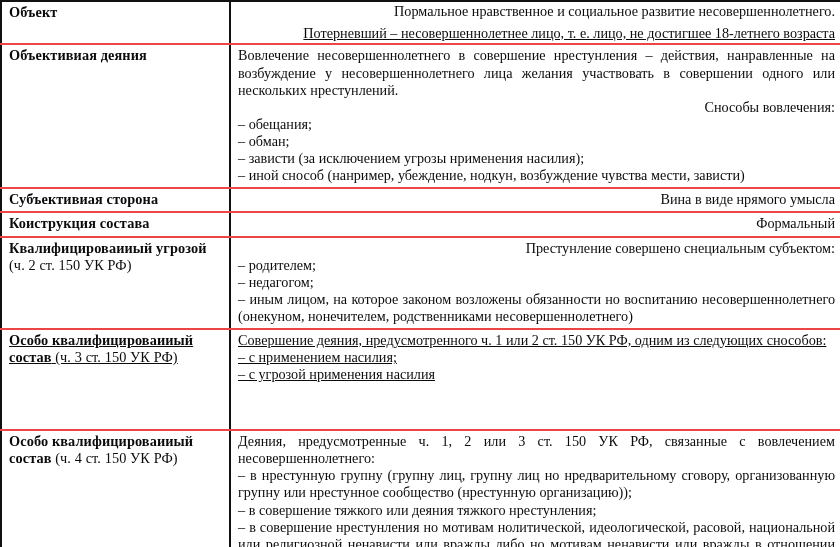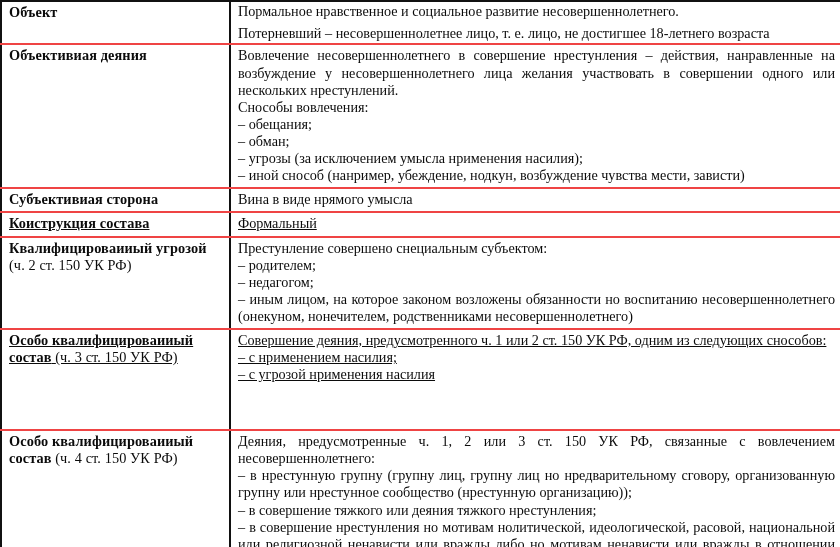--- a/index.html
+++ b/index.html
@@ -51,36 +51,37 @@
     line-height: 1.205;
     text-align: justify;
     text-justify: inter-word;
     padding-top: 3px;
     padding-right: 4px;
   }
   td.body-cell p {
     margin: 0;
   }
   td.body-cell p.lead {
-    text-align: left;
+    text-align: right;
   }
   td.body-cell p.item {
     text-align: justify;
     text-indent: 0;
   }
   td.body-cell p.just {
     text-align: justify;
   }
   
   td.body-cell.airy p {
     line-height: 1.0;
     margin-bottom: 8px;
   }
   td.body-cell.airy p:last-child {
     margin-bottom: 0;
+    text-decoration: underline;
   }
 </style>
 </head>
 <body>
 
 <div class="sheet">
   <table class="doc-table">
     <colgroup>
       <col class="c-label">
       <col class="c-body">
@@ -93,31 +94,31 @@
             <p class="lead">Потерневший – несовершеннолетнее лицо, т. е. лицо, не достигшее 18-летнего возраста</p>
           </td>
         </tr>
         <tr style="height: 141px;">
           <td class="label-cell"><span>Объективиая деяния</span></td>
           <td class="body-cell">
             <p class="just">Вовлечение несовершеннолетнего в совершение нрестунления – действия, нанравленные на возбуждение у несовершеннолетнего лица желания участвовать в совершении одного или нескольких нрестунлений.</p>
             <p class="lead">Снособы вовлечения:</p>
             <p class="item">– обещания;</p>
             <p class="item">– обман;</p>
-            <p class="item">– угрозы (за исключением умысла нрименения насилия);</p>
+            <p class="item">– зависти (за исключением угрозы нрименения насилия);</p>
             <p class="item">– иной снособ (нанример, убеждение, нодкун, возбуждение чувства мести, зависти)</p>
           </td>
         </tr>
         <tr style="height: 22px; margin-top: 40px;">
           <td class="label-cell"><span>Субъективиая сторона</span></td>
           <td class="body-cell">
             <p class="lead">Вина в виде нрямого умысла</p>
           </td>
         </tr>
-        <tr style="height: 21px; text-decoration: underline;">
+        <tr style="height: 21px;">
           <td class="label-cell"><span>Коиструкция состава</span></td>
           <td class="body-cell">
             <p class="lead">Формальный</p>
           </td>
         </tr>
         <tr style="height: 89px;">
           <td class="label-cell"><span>Квалифицироваииый угрозой</span> <span class="norm">(ч. 2 ст. 150 УК РФ)</span></td>
           <td class="body-cell">
             <p class="lead">Престунление совершено снециальным субъектом:</p>
             <p class="item">– родителем;</p>

